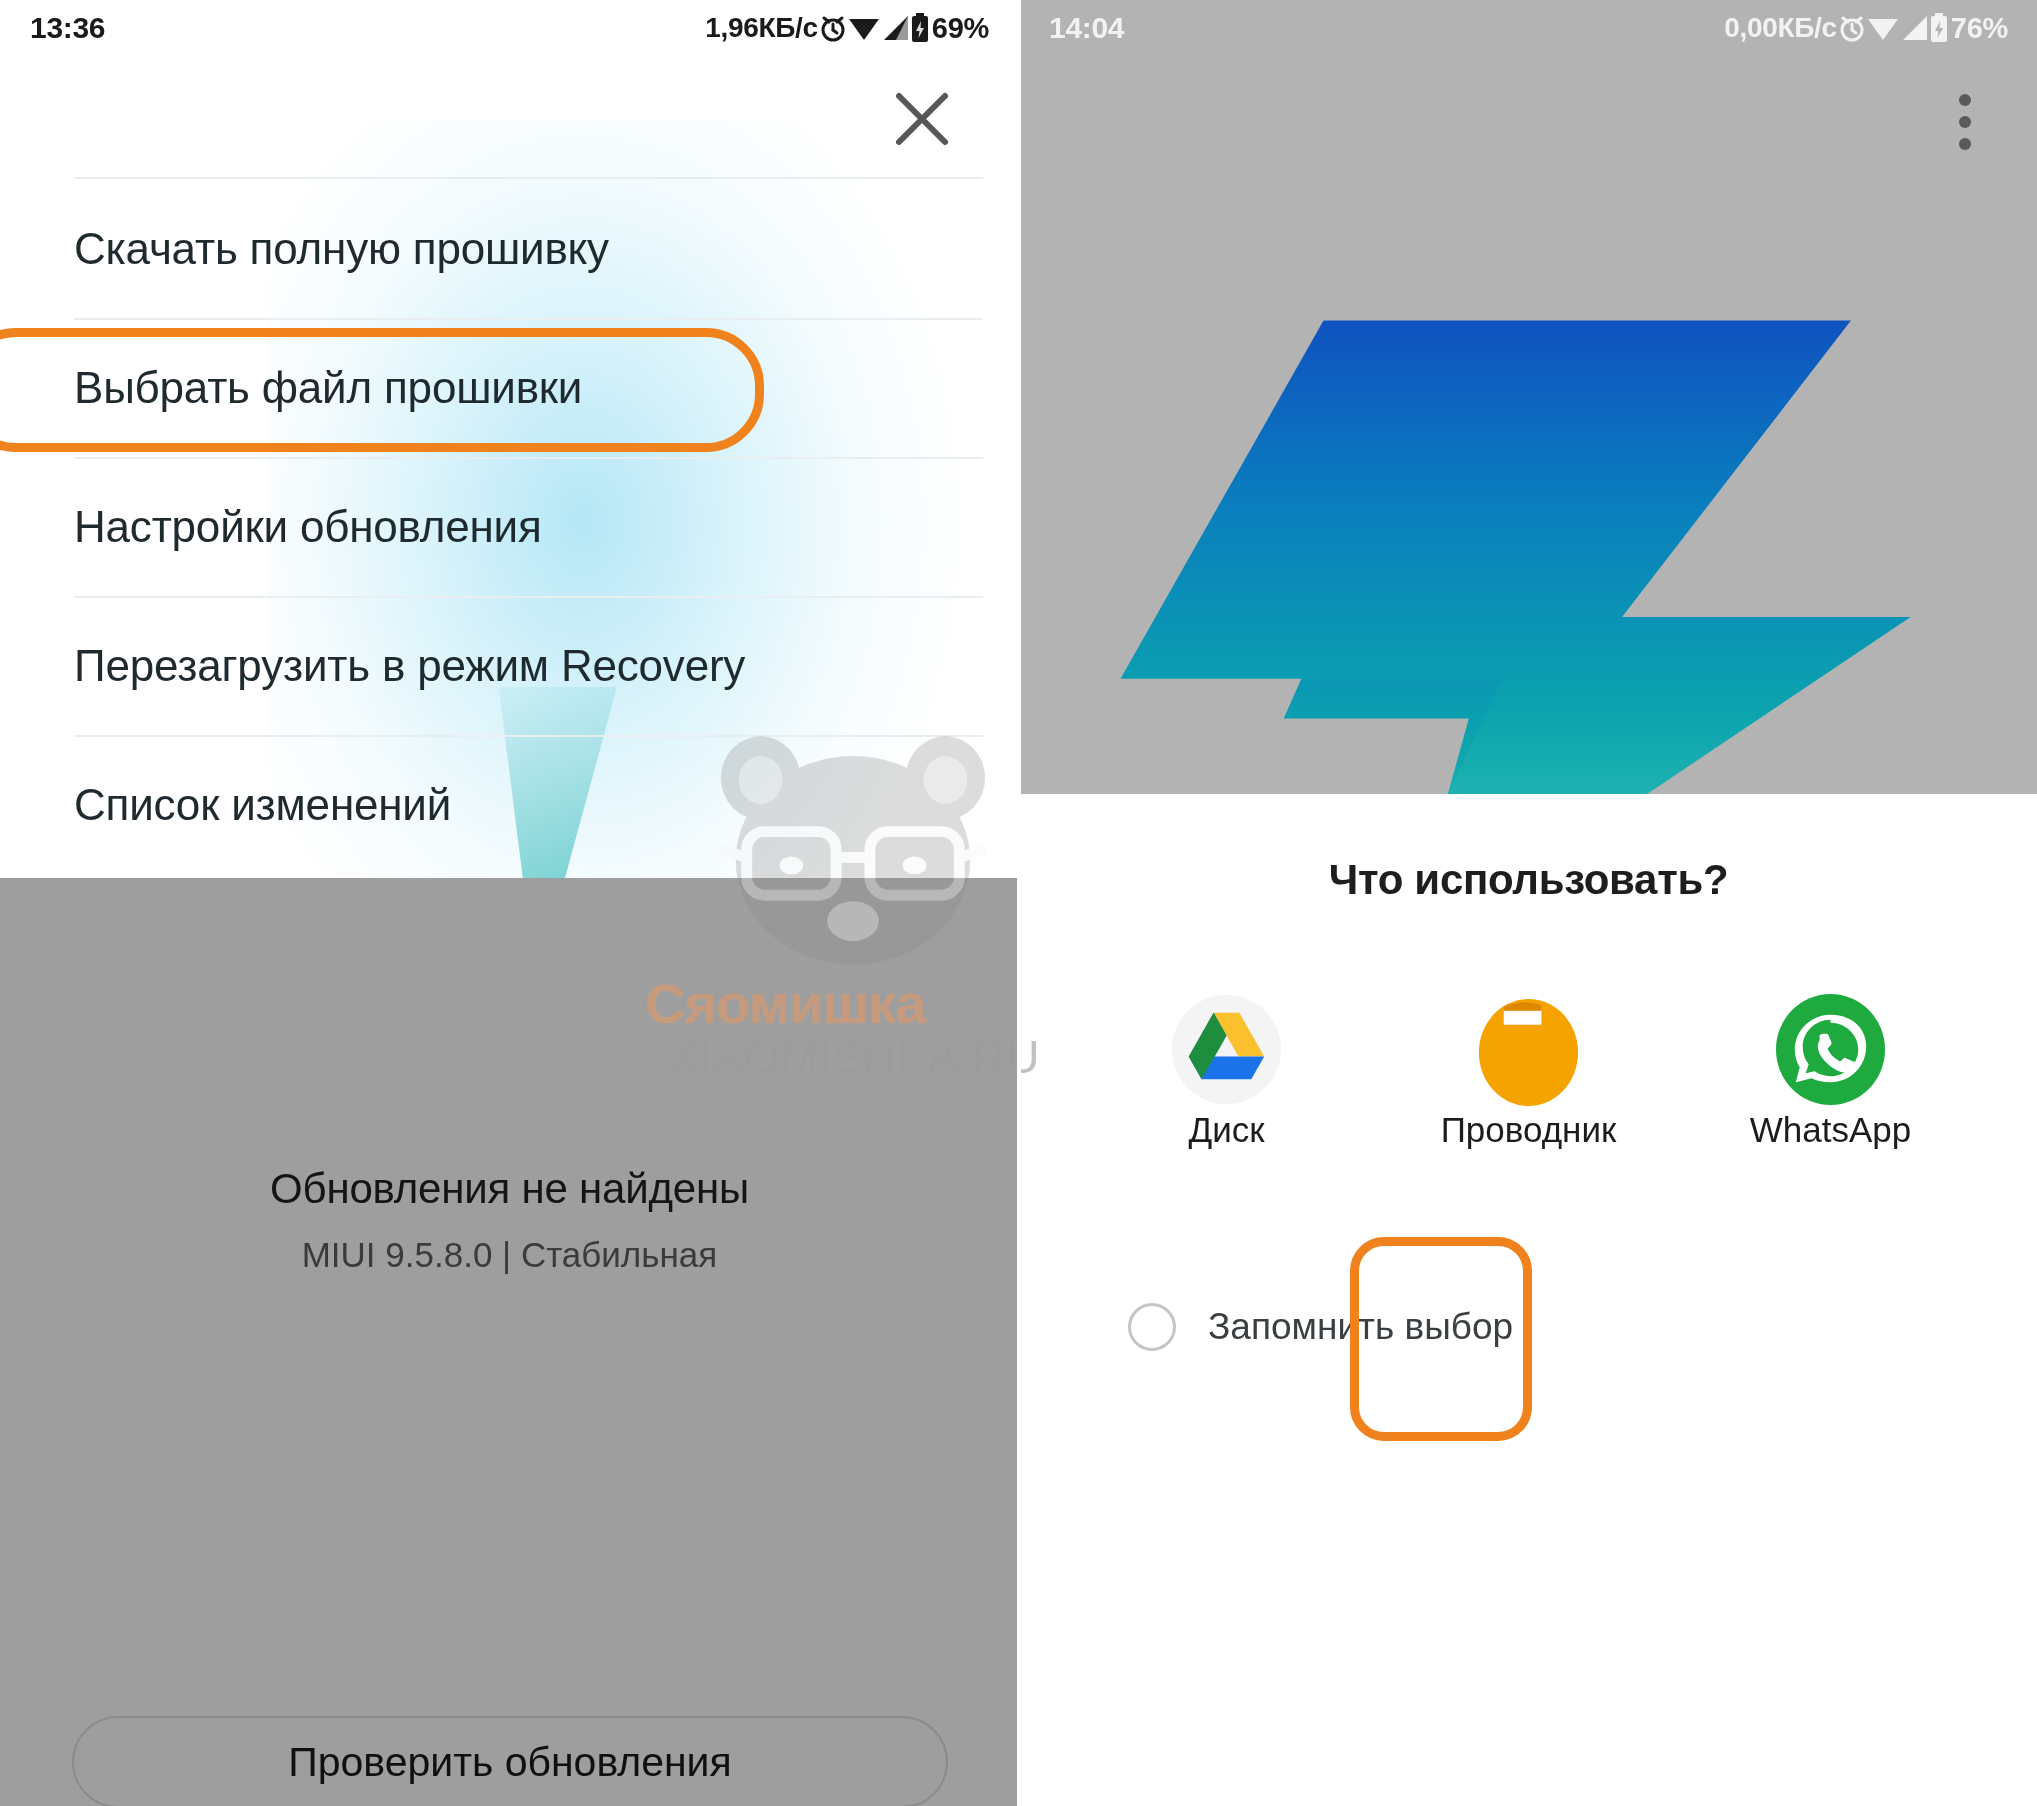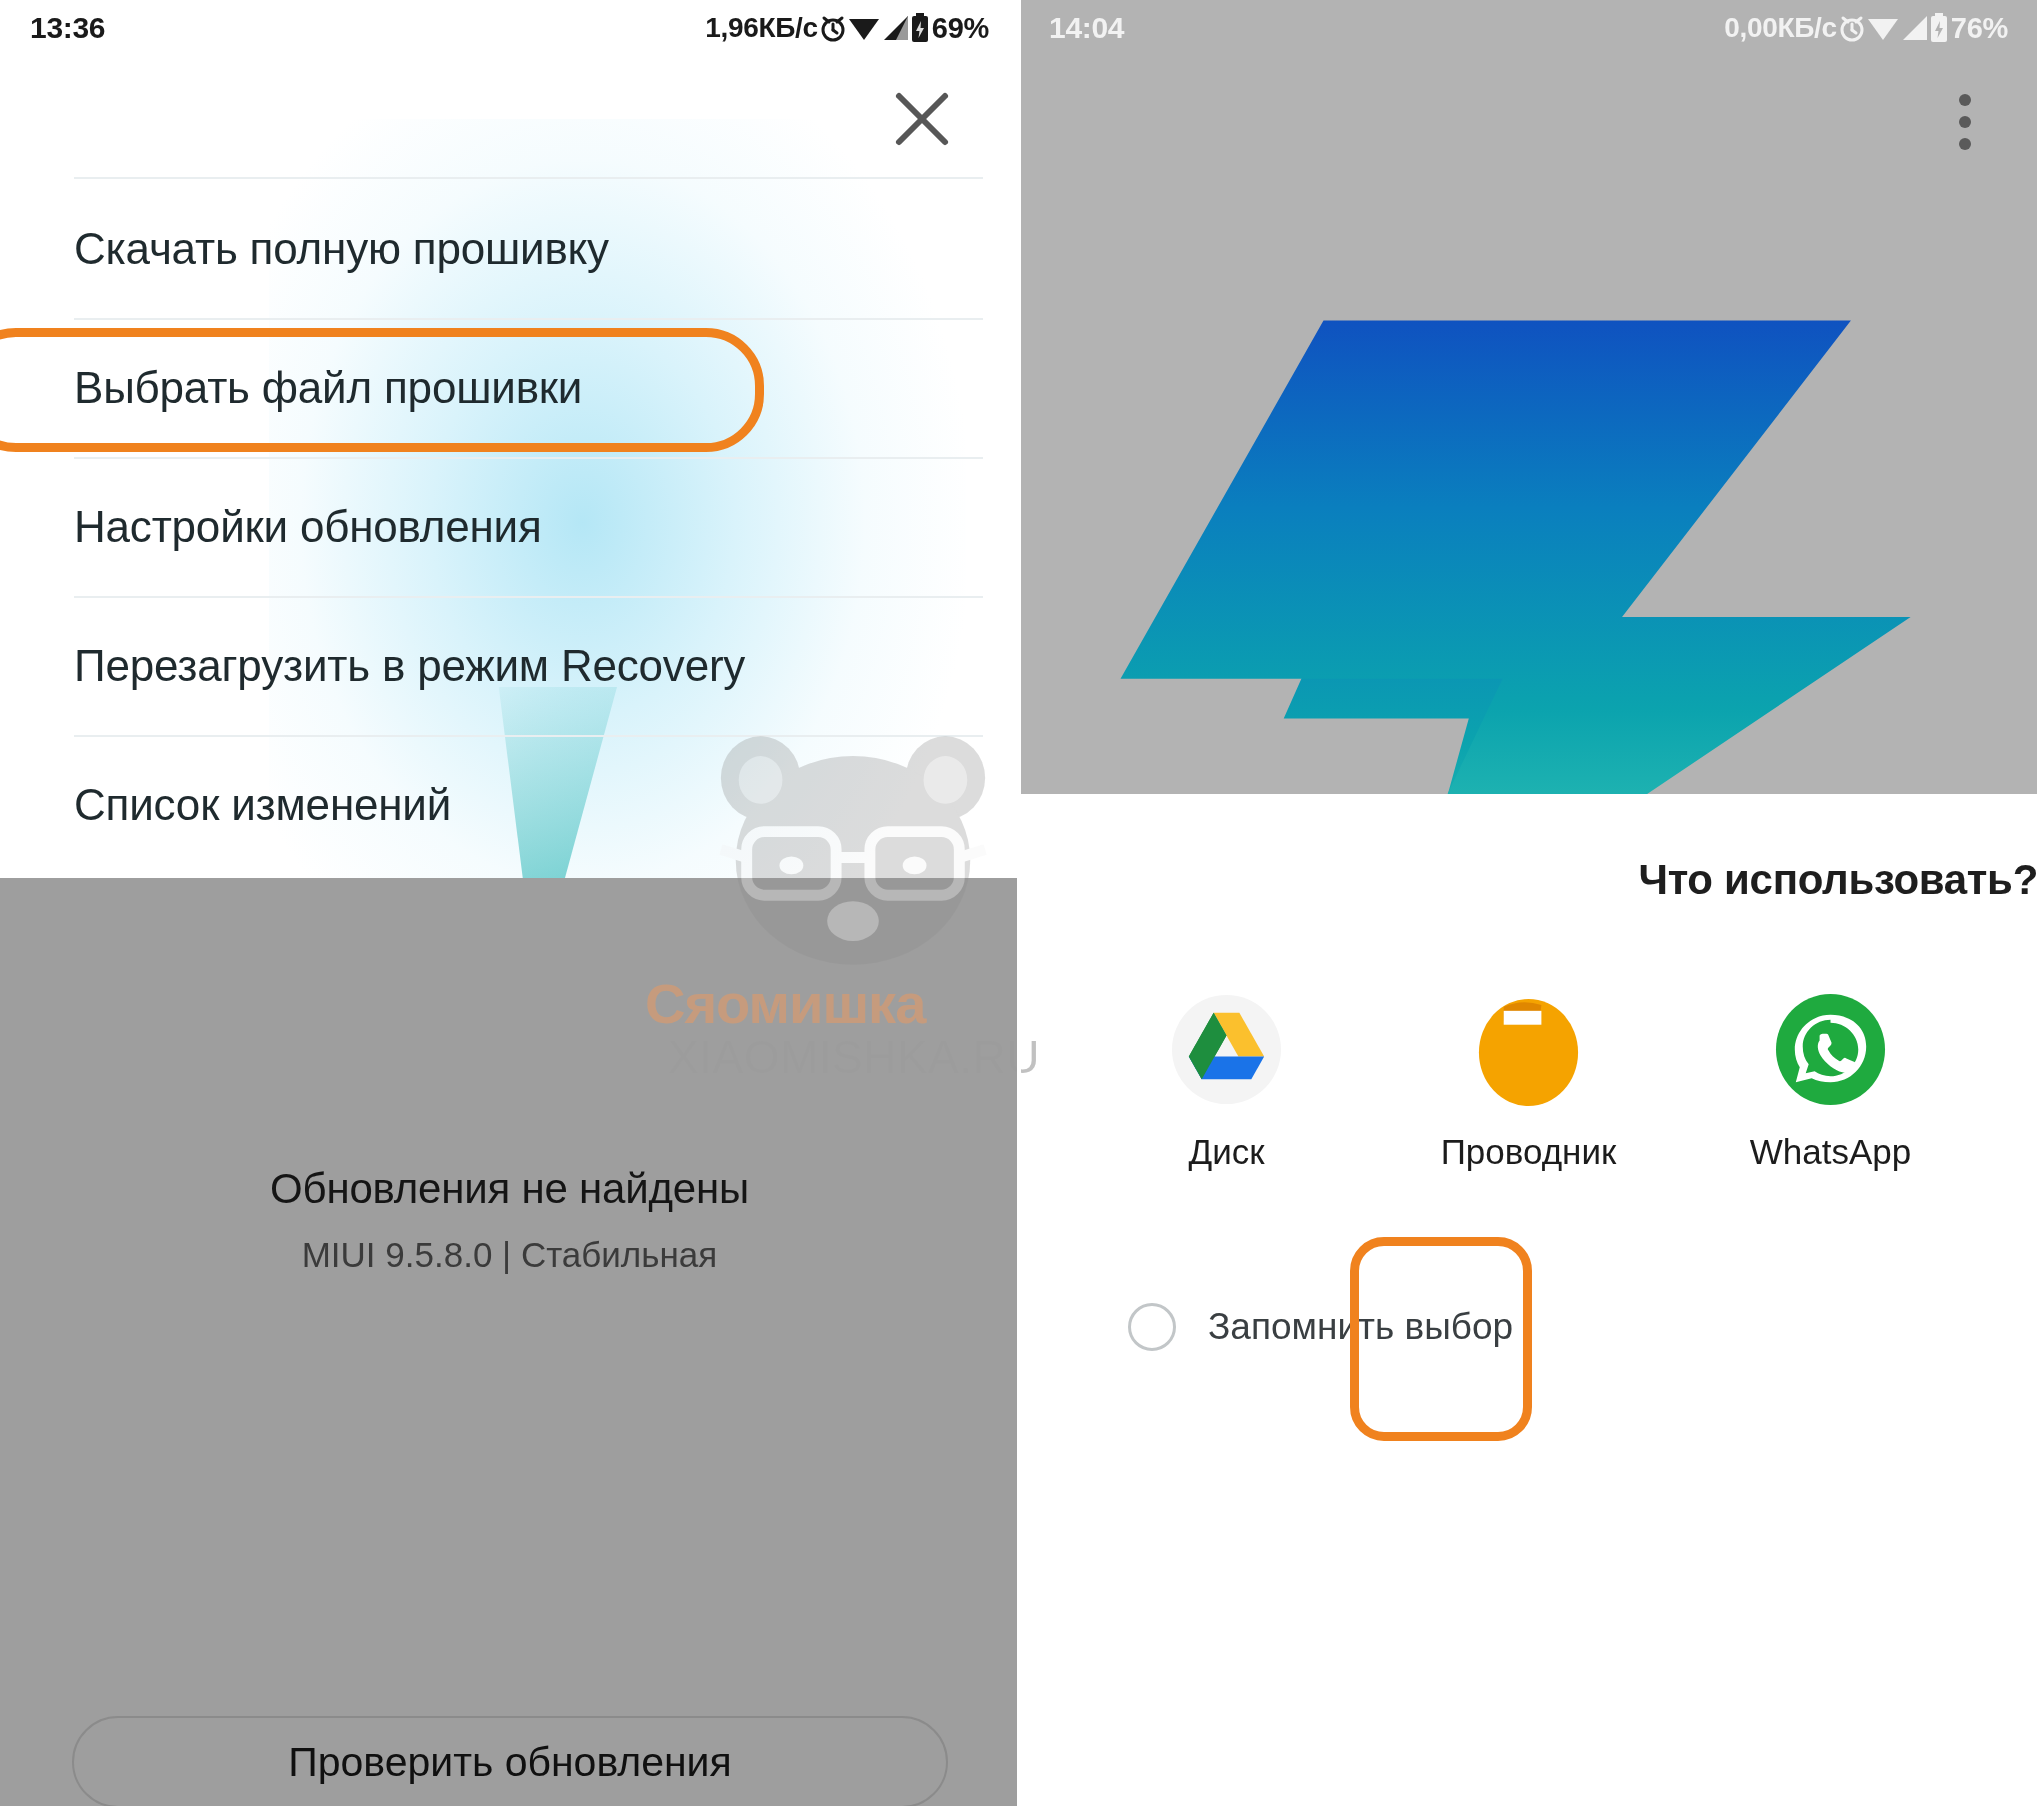--- a/index.html
+++ b/index.html
@@ -228,41 +228,40 @@
   .chooser {
     position: absolute;
     left: 0; bottom: 0;
     width: 1019px; height: 1013px;
     background: #ffffff;
     z-index: 12;
   }
   .chooser-title {
     position: absolute;
     left: 0; top: 62px; width: 1019px;
-    text-align: right;
+    text-align: center;
     font-size: 42px; font-weight: bold;
     color: #1e1e1e;
     letter-spacing: -0.3px;
   }
   .app-row {
     position: absolute;
     left: 0; top: 195px; width: 1019px;
     display: flex; justify-content: center; align-items: flex-start;
     gap: 123px;
   }
   .app-cell {
     width: 179px;
     display: flex; flex-direction: column; align-items: center;
   }
   .app-icon {
     width: 121px; height: 121px;
     display: flex; align-items: center; justify-content: center;
   }
   .app-label {
-    margin-top: 22px;
     font-size: 35px;
     color: #1c1c1c;
     white-space: nowrap;
   }
   #ring-app {
     left: 331px; top: 1237px;
     width: 182px; height: 204px;
     border-radius: 34px;
   }
   .remember-row {

